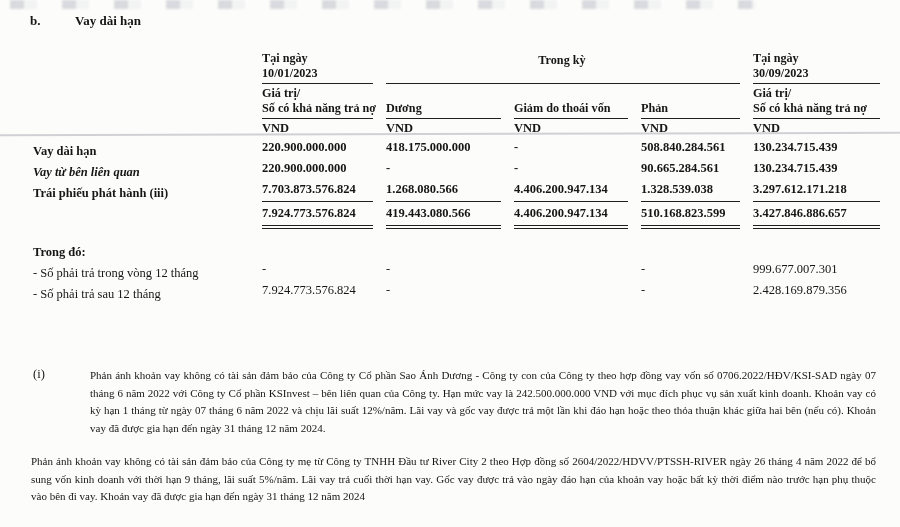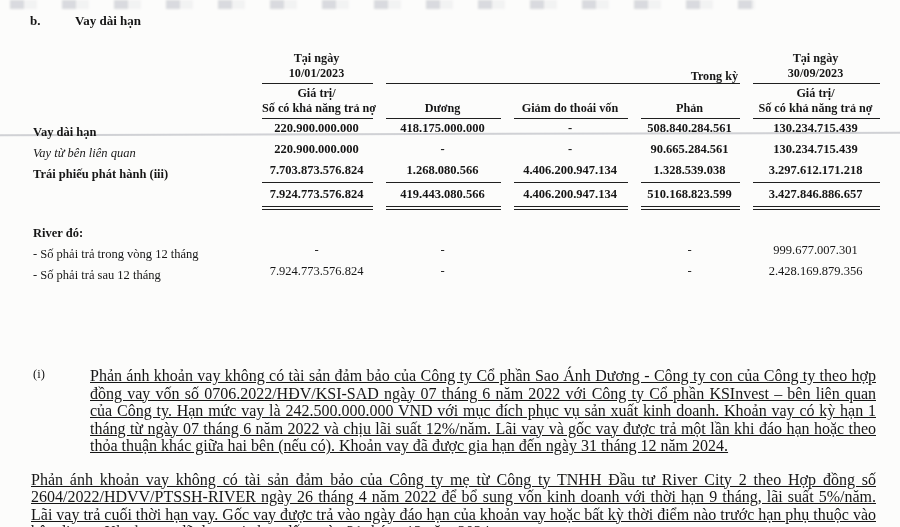--- a/index.html
+++ b/index.html
@@ -26,49 +26,49 @@
   .heading { position:absolute; top:13px; left:30px; font-size:13px; font-weight:bold; }
   .heading .sec-letter { display:inline-block; width:45px; }
 
   
   table.fin {
     position:absolute; top:48px; left:27px;
     border-collapse:collapse; table-layout:fixed;
     width:853px; font-size:12.5px;
   }
   table.fin td { padding:0; vertical-align:bottom; }
-  .seg { margin-left:13px; text-align:center; padding:2px 2px 3px 0; white-space:nowrap; }
+  .seg { margin-left:13px; text-align:left; padding:2px 2px 3px 0; white-space:nowrap; }
   .hl  { border-bottom:1.5px solid #1f1f1f; font-weight:bold; line-height:14.5px; font-size:12.2px; }
-  .group { padding-bottom:0; text-align:right; }
+  .group { padding-bottom:16px; text-align:center; }
   tr.h1 td { height:36px; }
   tr.h2 td { height:33px; }
   tr.h3 td { height:17px; }
   tr.h3 .seg { font-weight:bold; padding-bottom:2px; }
   .lbl { padding-left:6px; text-align:left; white-space:nowrap; }
   tr.r td { height:21px; }
   tr.r .seg { padding-bottom:4px; }
   tr.rowstyle-bold .lbl, tr.rowstyle-bold .seg { font-weight:bold; }
-  tr.rowstyle-bold-italic .lbl { font-weight:normal; font-style:italic; }
+  tr.rowstyle-bold-italic .lbl { font-weight:bold; font-style:italic; }
   tr.rowstyle-bold-italic .seg { font-weight:bold; }
   tr.total td { height:23px; }
   .tt {
     font-weight:bold;
     border-top:1.2px solid #1f1f1f;
     border-bottom:4px double #1f1f1f;
     padding:4px 2px 4px 0;
   }
   tr.spacer td { height:12px; }
   tr.bhead td { height:19px; }
   tr.bhead .lbl { font-weight:bold; }
 
   
   .footnotes { position:absolute; top:367px; left:31px; width:845px; }
   .footnote { display:flex; margin-bottom:16px; }
   .fn-marker { flex:none; width:57px; font-size:12.5px; padding-left:2px; }
-  .fn-text { flex:1; font-size:16px; line-height:17.5px; text-align:justify;text-decoration:underline; }
+  .fn-text { flex:1; font-size:11px; line-height:17.5px; text-align:justify; }
 </style>
 </head>
 <body>
 
 <div class="scan-top"></div>
 <div class="scan-line"></div>
 
 <div class="heading">
   <span class="sec-letter">b.</span><span>Vay dài hạn</span>
 </div>
@@ -109,20 +109,38 @@
           <div class="seg hl">Giảm do thoái vốn</div>
         </td>
     <td>
           <div class="seg hl">Phản</div>
         </td>
     <td>
           <div class="seg hl"><span>Giá trị/</span><br><span>Số có khả năng trả nợ</span></div>
         </td>
   </tr>
 
+  <tr class="h3">
+    <td></td>
+    <td>
+          <div class="seg">VND</div>
+        </td>
+    <td>
+          <div class="seg">VND</div>
+        </td>
+    <td>
+          <div class="seg">VND</div>
+        </td>
+    <td>
+          <div class="seg">VND</div>
+        </td>
+    <td>
+          <div class="seg">VND</div>
+        </td>
+  </tr>
 
   <tr class="r rowstyle-bold">
     <td>
           <div class="lbl">Vay dài hạn</div>
         </td>
     <td>
           <div class="seg">220.900.000.000</div>
         </td>
     <td>
           <div class="seg">418.175.000.000</div>
@@ -201,21 +219,21 @@
           <div class="seg tt">3.427.846.886.657</div>
         </td>
   </tr>
 
   <tr class="spacer">
         <td colspan="6"></td>
       </tr>
 
   <tr class="bhead">
     <td colspan="6">
-          <div class="lbl">River đó:</div>
+          <div class="lbl">Trong đó:</div>
         </td>
   </tr>
 
   <tr class="r rowstyle-normal">
     <td>
           <div class="lbl">- Số phải trả trong vòng 12 tháng</div>
         </td>
     <td>
           <div class="seg">-</div>
         </td>

